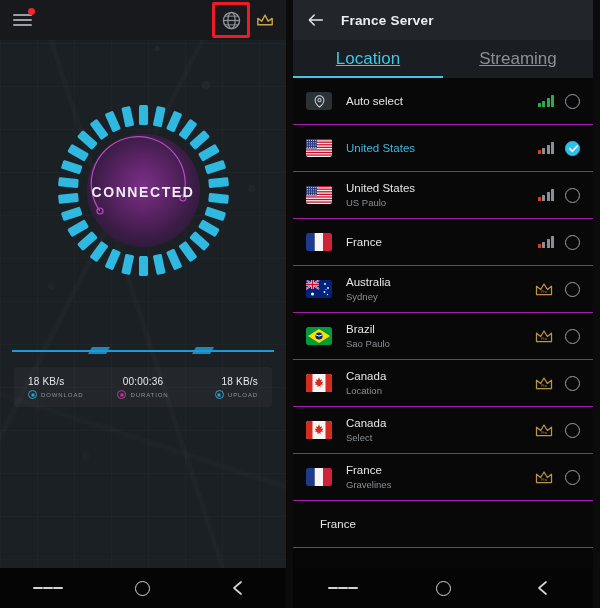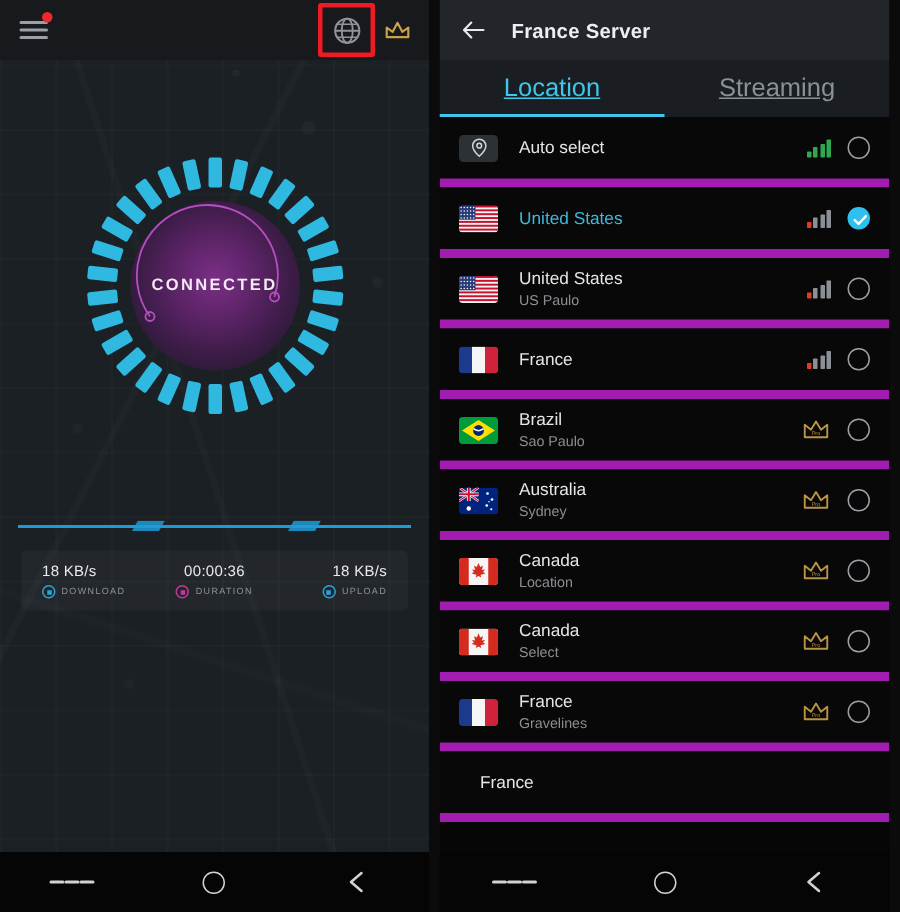--- a/index.html
+++ b/index.html
@@ -74,21 +74,21 @@
   .l-stage { position: relative; z-index: 3; height: 300px; display: flex; align-items: center; justify-content: center; }
   .ring-box { position: relative; width: 175px; height: 175px; }
   .inner-circle {
     position: absolute; left: 31px; top: 31px; width: 113px; height: 113px;
     border-radius: 50%;
     background: radial-gradient(circle at 50% 46%, #7a2f86 0%, #5d2467 32%, #3b1c46 62%, #241a2e 86%, #1d1b26 100%);
   }
   .conn-label {
     position: absolute; left: 0; right: 0; top: 81px;
     text-align: center;
-    color: #f2eaf5; font-size: 11px; letter-spacing: 1.6px; font-weight: bold;
+    color: #f2eaf5; font-size: 14px; letter-spacing: 1.6px; font-weight: bold;
   }
   .l-divider {
     position: relative; z-index: 3;
     margin: 6px 12px 0 12px; height: 10px;
   }
   .l-divider .line { position: absolute; left: 0; right: 0; top: 4px; height: 2px; background: #1e9ad6; }
   .l-divider .notch { position: absolute; top: 1px; width: 22px; height: 7px; background: #1e9ad6; opacity: .85;
     clip-path: polygon(0 100%, 18% 0, 100% 0, 82% 100%); }
   .l-divider .notch.a { left: 76px; }
   .l-divider .notch.b { left: 180px; }
@@ -138,21 +138,21 @@
   .tabs { height: 38px; background: #1a1d21; display: flex; position: relative; }
   .tab { flex: 1; display: flex; align-items: center; justify-content: center;
          font-size: 17px; color: #8b9096; text-decoration: underline; }
   .tab.active { color: #3fc6e8; }
   .tab-ul { position: absolute; left: 0; bottom: 0; width: 50%; height: 2.2px; background: #3fc6e8; }
 
   .srv-list { height: 482px; overflow: hidden; }
   .srv {
     display: flex; align-items: center;
     height: 47px; padding: 0 13px 0 13px;
-    border-bottom: 6px solid #a21caf;
+    border-bottom: 1px solid #a21caf;
     background: #080808;
   }
   .srv .flag { width: 26px; height: 18px; border-radius: 2.5px; flex: 0 0 26px; overflow: hidden; position: relative; }
   .srv .txt { margin-left: 14px; flex: 1; min-width: 0; }
   .srv .name { color: #e4e6e8; font-size: 11.5px; line-height: 14px; }
   .srv .name.sel { color: #3fb9e0; }
   .srv .city { color: #8a8f94; font-size: 9.5px; line-height: 13px; margin-top: 1px; }
   .srv .right { display: flex; align-items: center; gap: 11px; }
 
   .bars { display: flex; align-items: flex-end; gap: 1.6px; height: 12px; }
@@ -467,41 +467,20 @@
               <b></b>
               <b></b>
               <b></b>
               <b></b>
             </div>
             <div class="radio"></div>
           </div>
         </div>
         <div class="srv">
           <div class="flag"><svg width="26" height="18" viewBox="0 0 26 18" preserveAspectRatio="none">
-              <rect width="26" height="18" fill="#009b3a"></rect>
-              <polygon points="13,2 24,9 13,16 2,9" fill="#fedf00"></polygon>
-              <circle cx="13" cy="9" r="3.6" fill="#002776"></circle>
-              <path d="M9.6 7.8 Q13 10.4 16.4 7.8" stroke="#fff" stroke-width="1" fill="none"></path>
-            </svg></div>
-          <div class="txt">
-       <div class="name">Brazil</div>
-       <div class="city">Sao Paulo</div>
-     </div>
-     <div class="right">
-            <div class="crown-cell">
-    <svg width="20" height="15" viewBox="0 0 24 18">
-      <path d="M3 15 L3 5 L8 9 L12 2.4 L16 9 L21 5 L21 15 Z" fill="none" stroke="#bb9443" stroke-width="1.5" stroke-linejoin="round"></path>
-      <text x="12" y="13.6" font-size="4.4" fill="#bb9443" text-anchor="middle" font-family="Liberation Sans, sans-serif">Pro</text>
-    </svg>
-            </div>
-            <div class="radio"></div>
-          </div>
-        </div>
-        <div class="srv">
-          <div class="flag"><svg width="26" height="18" viewBox="0 0 26 18" preserveAspectRatio="none">
               <rect width="26" height="18" fill="#00247d"></rect>
               <g transform="scale(0.5)">
                 <path d="M0 0 L26 18 M26 0 L0 18" stroke="#fff" stroke-width="3.4"></path>
                 <path d="M0 0 L26 18 M26 0 L0 18" stroke="#c8102e" stroke-width="1.7"></path>
                 <path d="M13 0 V18 M0 9 H26" stroke="#fff" stroke-width="5"></path>
                 <path d="M13 0 V18 M0 9 H26" stroke="#c8102e" stroke-width="2.8"></path>
               </g>
               <circle cx="6.5" cy="14" r="1.5" fill="#fff"></circle>
               <circle cx="19" cy="4" r="0.9" fill="#fff"></circle>
               <circle cx="22" cy="8" r="0.9" fill="#fff"></circle>
@@ -518,81 +497,102 @@
     <svg width="20" height="15" viewBox="0 0 24 18">
       <path d="M3 15 L3 5 L8 9 L12 2.4 L16 9 L21 5 L21 15 Z" fill="none" stroke="#bb9443" stroke-width="1.5" stroke-linejoin="round"></path>
       <text x="12" y="13.6" font-size="4.4" fill="#bb9443" text-anchor="middle" font-family="Liberation Sans, sans-serif">Pro</text>
     </svg>
             </div>
             <div class="radio"></div>
           </div>
         </div>
         <div class="srv">
           <div class="flag"><svg width="26" height="18" viewBox="0 0 26 18" preserveAspectRatio="none">
-              <rect width="26" height="18" fill="#f5f5f5"></rect>
-              <rect width="6.5" height="18" fill="#d52b1e"></rect>
-              <rect x="19.5" width="6.5" height="18" fill="#d52b1e"></rect>
-              <path d="M13 3.2 L14.1 6 L16 5.2 L15.2 8 L17.4 7.6 L16 9.4 L17.6 10.3 L14.4 11.1 L14.8 13 L13 12 L11.2 13 L11.6 11.1 L8.4 10.3 L10 9.4 L8.6 7.6 L10.8 8 L10 5.2 L11.9 6 Z" fill="#d52b1e"></path>
-            </svg></div>
-          <div class="txt">
-       <div class="name">Canada</div>
-       <div class="city">Location</div>
+              <rect width="26" height="18" fill="#009b3a"></rect>
+              <polygon points="13,2 24,9 13,16 2,9" fill="#fedf00"></polygon>
+              <circle cx="13" cy="9" r="3.6" fill="#002776"></circle>
+              <path d="M9.6 7.8 Q13 10.4 16.4 7.8" stroke="#fff" stroke-width="1" fill="none"></path>
+            </svg></div>
+          <div class="txt">
+       <div class="name">Brazil</div>
+       <div class="city">Sao Paulo</div>
      </div>
      <div class="right">
             <div class="crown-cell">
     <svg width="20" height="15" viewBox="0 0 24 18">
       <path d="M3 15 L3 5 L8 9 L12 2.4 L16 9 L21 5 L21 15 Z" fill="none" stroke="#bb9443" stroke-width="1.5" stroke-linejoin="round"></path>
       <text x="12" y="13.6" font-size="4.4" fill="#bb9443" text-anchor="middle" font-family="Liberation Sans, sans-serif">Pro</text>
     </svg>
             </div>
             <div class="radio"></div>
           </div>
         </div>
         <div class="srv">
           <div class="flag"><svg width="26" height="18" viewBox="0 0 26 18" preserveAspectRatio="none">
               <rect width="26" height="18" fill="#f5f5f5"></rect>
               <rect width="6.5" height="18" fill="#d52b1e"></rect>
               <rect x="19.5" width="6.5" height="18" fill="#d52b1e"></rect>
               <path d="M13 3.2 L14.1 6 L16 5.2 L15.2 8 L17.4 7.6 L16 9.4 L17.6 10.3 L14.4 11.1 L14.8 13 L13 12 L11.2 13 L11.6 11.1 L8.4 10.3 L10 9.4 L8.6 7.6 L10.8 8 L10 5.2 L11.9 6 Z" fill="#d52b1e"></path>
             </svg></div>
           <div class="txt">
        <div class="name">Canada</div>
-       <div class="city">Select</div>
+       <div class="city">Location</div>
      </div>
      <div class="right">
             <div class="crown-cell">
     <svg width="20" height="15" viewBox="0 0 24 18">
       <path d="M3 15 L3 5 L8 9 L12 2.4 L16 9 L21 5 L21 15 Z" fill="none" stroke="#bb9443" stroke-width="1.5" stroke-linejoin="round"></path>
       <text x="12" y="13.6" font-size="4.4" fill="#bb9443" text-anchor="middle" font-family="Liberation Sans, sans-serif">Pro</text>
     </svg>
             </div>
             <div class="radio"></div>
           </div>
         </div>
         <div class="srv">
           <div class="flag"><svg width="26" height="18" viewBox="0 0 26 18" preserveAspectRatio="none">
-              <rect width="8.67" height="18" fill="#1d3a8f"></rect>
-              <rect x="8.67" width="8.66" height="18" fill="#f5f5f5"></rect>
-              <rect x="17.33" width="8.67" height="18" fill="#d0223b"></rect>
-            </svg></div>
-          <div class="txt">
-       <div class="name">France</div>
-       <div class="city">Gravelines</div>
+              <rect width="26" height="18" fill="#f5f5f5"></rect>
+              <rect width="6.5" height="18" fill="#d52b1e"></rect>
+              <rect x="19.5" width="6.5" height="18" fill="#d52b1e"></rect>
+              <path d="M13 3.2 L14.1 6 L16 5.2 L15.2 8 L17.4 7.6 L16 9.4 L17.6 10.3 L14.4 11.1 L14.8 13 L13 12 L11.2 13 L11.6 11.1 L8.4 10.3 L10 9.4 L8.6 7.6 L10.8 8 L10 5.2 L11.9 6 Z" fill="#d52b1e"></path>
+            </svg></div>
+          <div class="txt">
+       <div class="name">Canada</div>
+       <div class="city">Select</div>
      </div>
      <div class="right">
             <div class="crown-cell">
     <svg width="20" height="15" viewBox="0 0 24 18">
       <path d="M3 15 L3 5 L8 9 L12 2.4 L16 9 L21 5 L21 15 Z" fill="none" stroke="#bb9443" stroke-width="1.5" stroke-linejoin="round"></path>
       <text x="12" y="13.6" font-size="4.4" fill="#bb9443" text-anchor="middle" font-family="Liberation Sans, sans-serif">Pro</text>
     </svg>
             </div>
             <div class="radio"></div>
           </div>
         </div>
         <div class="srv">
+          <div class="flag"><svg width="26" height="18" viewBox="0 0 26 18" preserveAspectRatio="none">
+              <rect width="8.67" height="18" fill="#1d3a8f"></rect>
+              <rect x="8.67" width="8.66" height="18" fill="#f5f5f5"></rect>
+              <rect x="17.33" width="8.67" height="18" fill="#d0223b"></rect>
+            </svg></div>
+          <div class="txt">
+       <div class="name">France</div>
+       <div class="city">Gravelines</div>
+     </div>
+     <div class="right">
+            <div class="crown-cell">
+    <svg width="20" height="15" viewBox="0 0 24 18">
+      <path d="M3 15 L3 5 L8 9 L12 2.4 L16 9 L21 5 L21 15 Z" fill="none" stroke="#bb9443" stroke-width="1.5" stroke-linejoin="round"></path>
+      <text x="12" y="13.6" font-size="4.4" fill="#bb9443" text-anchor="middle" font-family="Liberation Sans, sans-serif">Pro</text>
+    </svg>
+            </div>
+            <div class="radio"></div>
+          </div>
+        </div>
+        <div class="srv">
           <div class="txt">
        <div class="name">France</div>
 
      </div>
      </div>
       </div>
 
     <div class="navbar">
       <div class="nav-btn nav-rec">
           <i></i>

